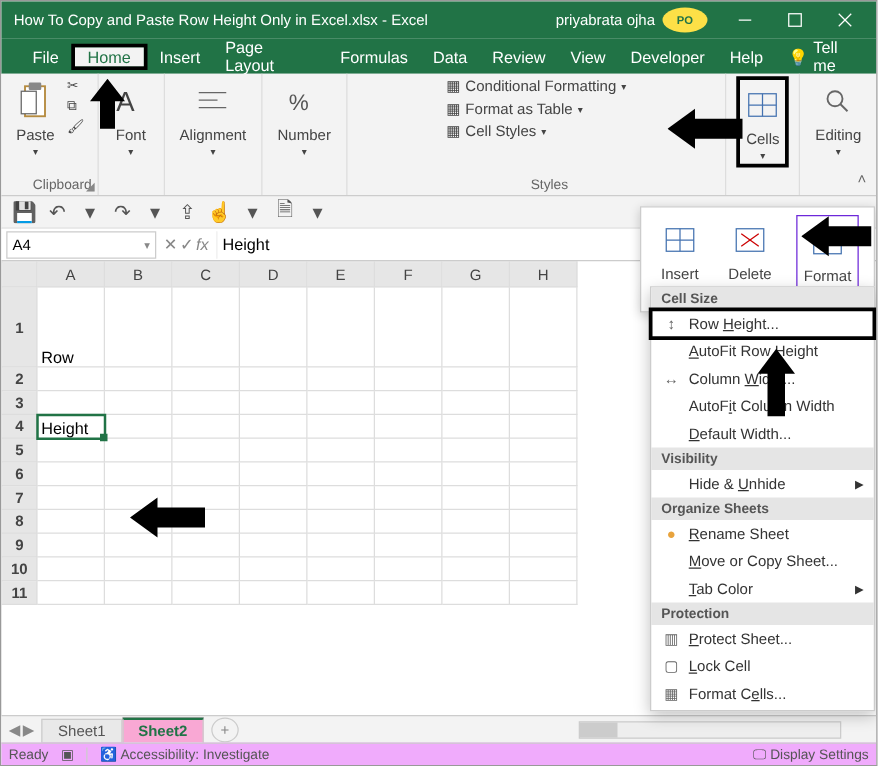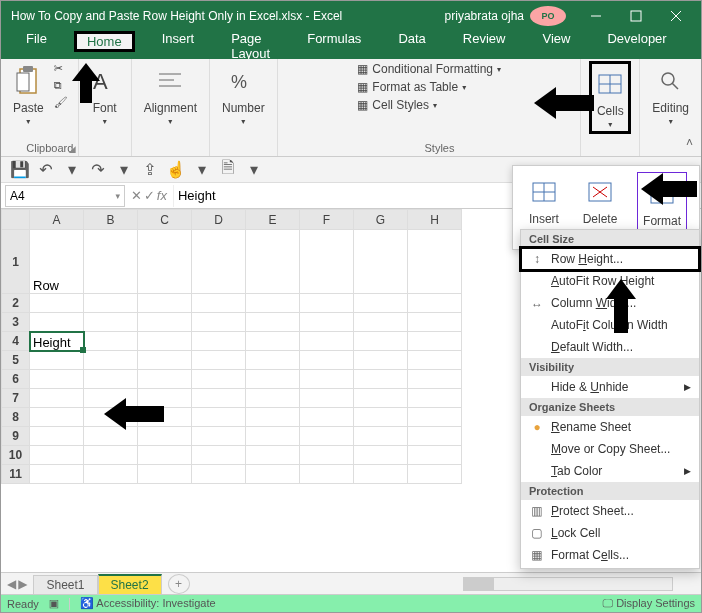--- a/index.html
+++ b/index.html
@@ -2,26 +2,26 @@
 <html><head>
 <meta charset="utf-8">
 <style>
   * { box-sizing: border-box; margin: 0; padding: 0; font-family: "Segoe UI", Arial, sans-serif; }
   body { width: 702px; height: 613px; background: #fff; overflow: hidden; position: relative; border: 1px solid #999; }
   
   
   .titlebar { height: 30px; background: #217346; display: flex; align-items: center; color: #fff; font-size: 12px; padding: 0 5px; }
   .title-text { flex: 1; padding-left: 5px; }
   .title-user { display: flex; align-items: center; gap: 6px; margin-right: 10px; }
-  .avatar { width: 36px; height: 20px; border-radius: 50%; background: #fca5a5; color: #217346; display: inline-flex; align-items: center; justify-content: center; font-size: 9px; font-weight: bold; }
+  .avatar { width: 36px; height: 20px; border-radius: 50%; background: #fde047; color: #217346; display: inline-flex; align-items: center; justify-content: center; font-size: 9px; font-weight: bold; }
   .winctrl { display: inline-flex; align-items: center; justify-content: center; width: 40px; height: 30px; }
   .winctrl svg { stroke: #fff; fill: none; }
   
   
-  .menubar { height: 28px; background: #217346; display: flex; align-items: flex-start; padding-left: 15px; gap: 17px; }
+  .menubar { height: 28px; background: #217346; display: flex; align-items: center; padding-left: 15px; }
   .menu-tab { color: #fff; font-size: 13px; display: flex; align-items: center; padding: 0 10px; cursor: pointer; }
   .menu-tab.active { background: #f3f3f3; color: #217346; }
   .tellme { display: flex; align-items: center; gap: 4px; }
   .highlight-tab { border: 3px solid #000; padding: 0; }
   .highlight-tab .menu-tab { padding: 0 10px; height: 100%; }
   
   
   .ribbon { height: 98px; background: #f3f3f3; border-bottom: 1px solid #ccc; display: flex; position: relative; }
   .ribbon-group { display: flex; flex-direction: column; align-items: center; border-right: 1px solid #ddd; padding: 2px 8px 0; position: relative; }
   .ribbon-group-label { font-size: 11px; color: #666; position: absolute; bottom: 2px; left: 0; right: 0; text-align: center; margin-left: 21px; }
@@ -58,27 +58,27 @@
   .grid .corner { background: #e6e6e6; width: 28px; height: 20px; }
   .grid td.cell { width: 54px; height: 19px; background: #fff; padding: 0 3px; vertical-align: bottom; }
   .grid tr.tall td.cell { height: 64px; }
   .cell.sel { outline: 2px solid #217346; outline-offset: -1px; position: relative; }
   .cell.sel::after { content: ""; position: absolute; right: -3px; bottom: -3px; width: 6px; height: 6px; background: #217346; }
   
   
   .sheet-tabs { position: absolute; bottom: 18px; left: 0; right: 0; height: 22px; background: #f3f3f3; display: flex; align-items: center; border-top: 1px solid #ccc; font-size: 12px; }
   .nav-arrows { display: flex; gap: 2px; padding: 0 6px; color: #888; }
   .sheet-tab { padding: 2px 12px; border: 1px solid #ccc; background: #e9e9e9; position: relative; bottom: -1px; color: #555; }
-  .sheet-tab.active { background: #fde047; border-bottom: 1px solid #fff; font-weight: normal; color: #217346; border-top: 2px solid #217346; text-align: center; }
+  .sheet-tab.active { background: #f9a8d4; border-bottom: 1px solid #fff; font-weight: bold; color: #217346; border-top: 2px solid #217346; text-align: center; }
   .add-sheet { width: 22px; height: 20px; display: inline-flex; align-items: center; justify-content: center; border: 1px solid #ccc; border-radius: 50%; margin-left: 6px; color: #888; }
   .hslider { margin-left: auto; width: 210px; height: 14px; background: #eee; border: 1px solid #ccc; margin-right: 28px; position: relative; }
   .hslider::before { content: ""; position: absolute; left: 0; top: 0; bottom: 0; width: 30px; background: #ccc; }
   
   
-  .statusbar { position: absolute; bottom: 0; left: 0; right: 0; height: 18px; background: #86efac; border-top: 1px solid #ccc; display: flex; align-items: center; font-size: 11px; color: #555; padding: 0 6px; gap: 10px; }
+  .statusbar { position: absolute; bottom: 0; left: 0; right: 0; height: 18px; background: #f0abfc; border-top: 1px solid #ccc; display: flex; align-items: center; font-size: 11px; color: #555; padding: 0 6px; gap: 10px; }
   .statusbar .sep { width: 1px; height: 12px; background: #ccc; }
   
   
   .popup-idf { position: absolute; top: 164px; right: 1px; width: 188px; background: #fff; border: 1px solid #ccc; box-shadow: 0 2px 8px rgba(0,0,0,.2); display: flex; justify-content: space-around; padding: 6px 4px; z-index: 5; }
   .popup-idf .bigbtn { font-size: 12px; }
   .format-highlight { border: 1px solid #6d28d9; padding: 1px; }
   
   
   .format-menu { position: absolute; top: 228px; right: 1px; width: 180px; background: #fff; border: 1px solid #ccc; box-shadow: 0 4px 12px rgba(0,0,0,.25); z-index: 6; font-size: 12px; color: #333; padding-bottom: 2px; }
   .menu-header { background: #e5e5e5; font-weight: bold; padding: 3px 8px; font-size: 11px; color: #555; }

